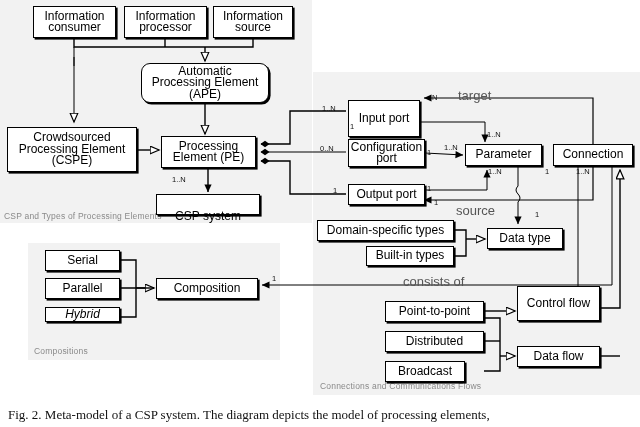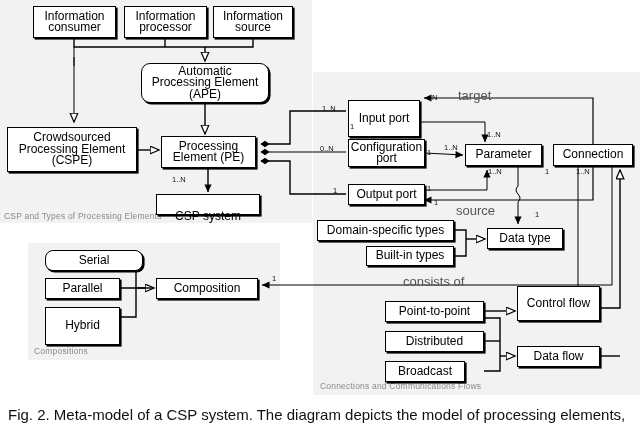--- a/index.html
+++ b/index.html
@@ -5,22 +5,22 @@
   html,body{margin:0;padding:0;background:#ffffff;}
   body{width:640px;height:427px;font-family:"Liberation Sans",sans-serif;position:relative;overflow:hidden;}
   #stage{position:absolute;left:0;top:0;width:640px;height:427px;background:#ffffff;}
   .panel{position:absolute;background:#f2f2f2;}
   .panel-label{position:absolute;color:#8a8a8a;font-size:8.5px;letter-spacing:.2px;white-space:nowrap;}
   .node{position:absolute;background:#ffffff;border:1.4px solid #000;box-shadow:1.6px 1.6px 0 0 #000;
         display:flex;align-items:center;justify-content:center;text-align:center;
         font-size:12px;line-height:11.5px;color:#000;box-sizing:border-box;padding:1px 2px;}
   .mult{position:absolute;font-size:7.5px;color:#111;white-space:nowrap;}
   .elabel{position:absolute;font-size:13px;color:#555;white-space:nowrap;}
-  .caption{position:absolute;left:8px;top:409px;width:628px;font-family:Liberation Sans, sans-serif;
-           font-size:15px;color:#111;text-align:justify;line-height:12px;overflow:hidden;height:17px;}
+  .caption{position:absolute;left:8px;top:409px;width:628px;font-family:Liberation Serif, serif;
+           font-size:13px;color:#111;text-align:justify;line-height:12px;overflow:hidden;height:17px;}
   svg.wires{position:absolute;left:0;top:0;width:640px;height:427px;pointer-events:none;}
 </style>
 </head>
 <body>
 
 <div id="stage">
 
   <div class="panel" id="p0" style="left: 0px; top: 0px; width: 312px; height: 223px;"></div>
   <div class="panel" id="p1" style="left: 28px; top: 243px; width: 252px; height: 117px;"></div>
   <div class="panel" id="p2" style="left: 313px; top: 72px; width: 327px; height: 323px;"></div>
@@ -152,27 +152,27 @@
       </div>
       <div class="node" style="left: 317px; top: 220px; width: 137px; height: 21px;">
         <span style="white-space: pre-line;">Domain-specific types</span>
       </div>
       <div class="node" style="left: 366px; top: 246px; width: 88px; height: 20px;">
         <span style="white-space: pre-line;">Built-in types</span>
       </div>
       <div class="node" style="left: 487px; top: 228px; width: 76px; height: 21px;">
         <span style="white-space: pre-line;">Data type</span>
       </div>
-      <div class="node" style="left: 45px; top: 250px; width: 98px; height: 21px; border-radius: 8px;">
+      <div class="node" style="left: 45px; top: 250px; width: 75px; height: 21px;">
         <span style="white-space: pre-line;">Serial</span>
       </div>
       <div class="node" style="left: 45px; top: 278px; width: 75px; height: 21px;">
         <span style="white-space: pre-line;">Parallel</span>
       </div>
-      <div class="node" style="left: 45px; top: 307px; width: 75px; height: 38px;">
+      <div class="node" style="left: 45px; top: 307px; width: 75px; height: 15px; font-style: italic;">
         <span style="white-space: pre-line;">Hybrid</span>
       </div>
       <div class="node" style="left: 156px; top: 278px; width: 102px; height: 21px;">
         <span style="white-space: pre-line;">Composition</span>
       </div>
       <div class="node" style="left: 385px; top: 301px; width: 99px; height: 21px;">
         <span style="white-space: pre-line;">Point-to-point</span>
       </div>
       <div class="node" style="left: 385px; top: 331px; width: 99px; height: 21px;">
         <span style="white-space: pre-line;">Distributed</span>

